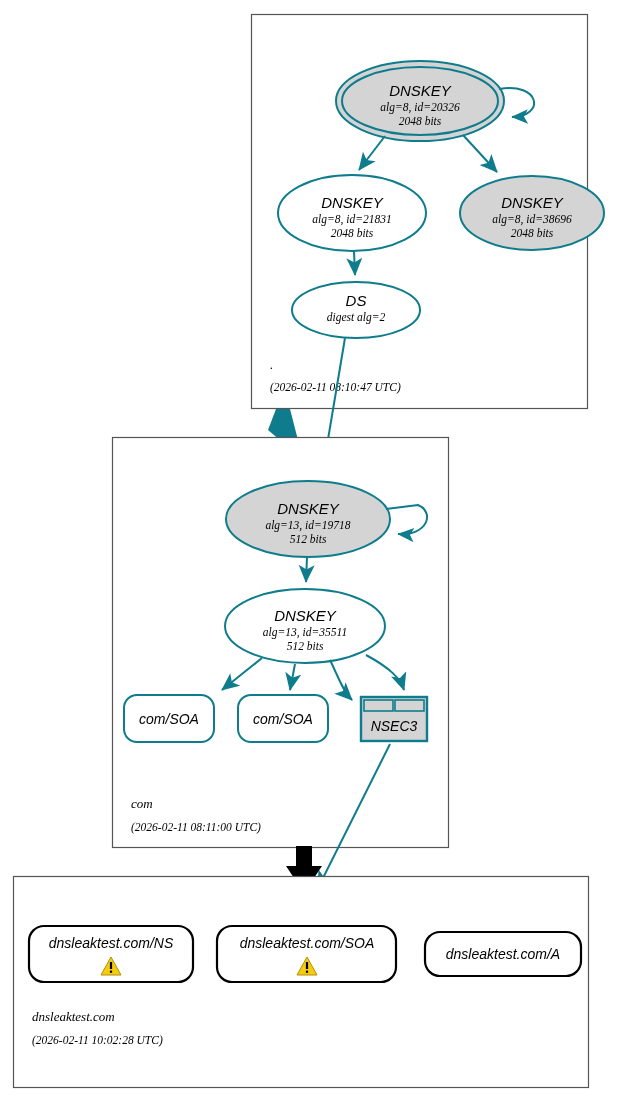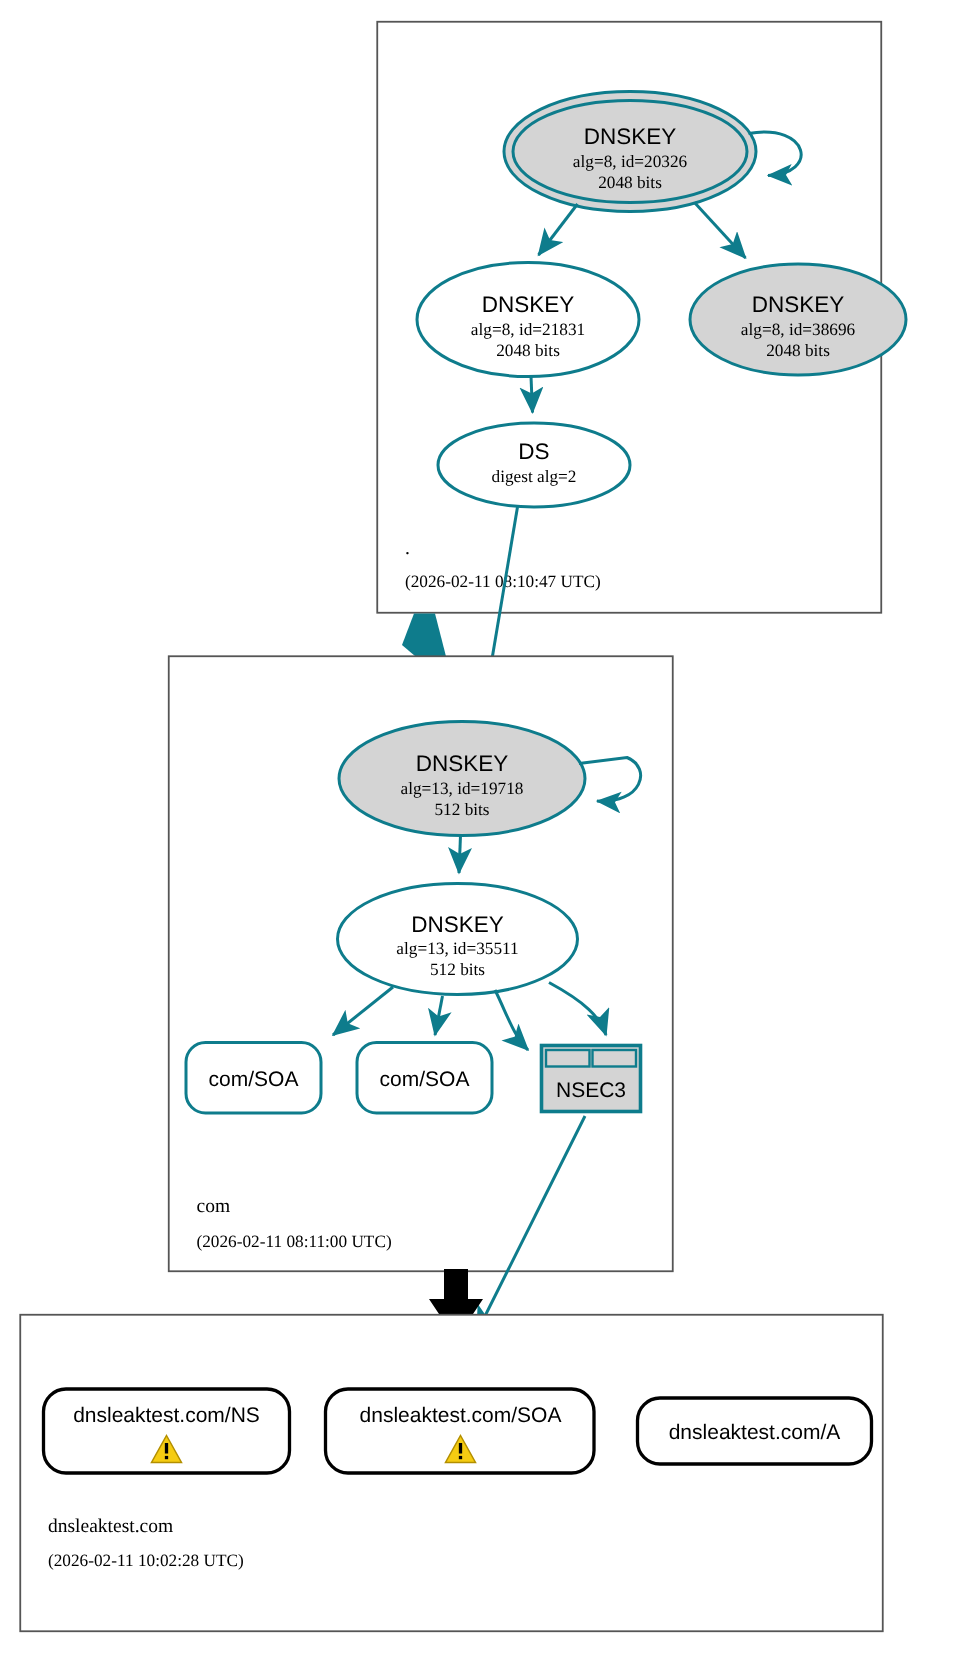--- a/index.html
+++ b/index.html
@@ -1,17 +1,17 @@
 <!DOCTYPE html>
 <html><head>
 <meta charset="utf-8">
 <style>
   html,body{margin:0;padding:0;background:#ffffff;}
   body{width:640px;height:1104px;font-family:"Liberation Sans",sans-serif;overflow:hidden;}
-  #stage{position:relative;width:640px;height:1104px;}
+  #stage{position:relative;width:640px;height:1104px;font-style:italic;}
   svg{display:block;}
   .zone-box{fill:#ffffff;stroke:#555555;stroke-width:1.2;}
   .node-ellipse{stroke:#0e7c8c;stroke-width:2;}
   .fill-grey{fill:#d4d4d4;}
   .fill-white{fill:#ffffff;}
   .edge{stroke:#0e7c8c;stroke-width:2;fill:none;}
   .rr-box{fill:#ffffff;stroke:#0e7c8c;stroke-width:2;}
   .rr-box-black{fill:#ffffff;stroke:#000000;stroke-width:2.2;}
   .nsec-box{fill:#d4d4d4;stroke:#0e7c8c;stroke-width:2.4;}
   .nsec-cell{fill:#d4d4d4;stroke:#0e7c8c;stroke-width:1.6;}

